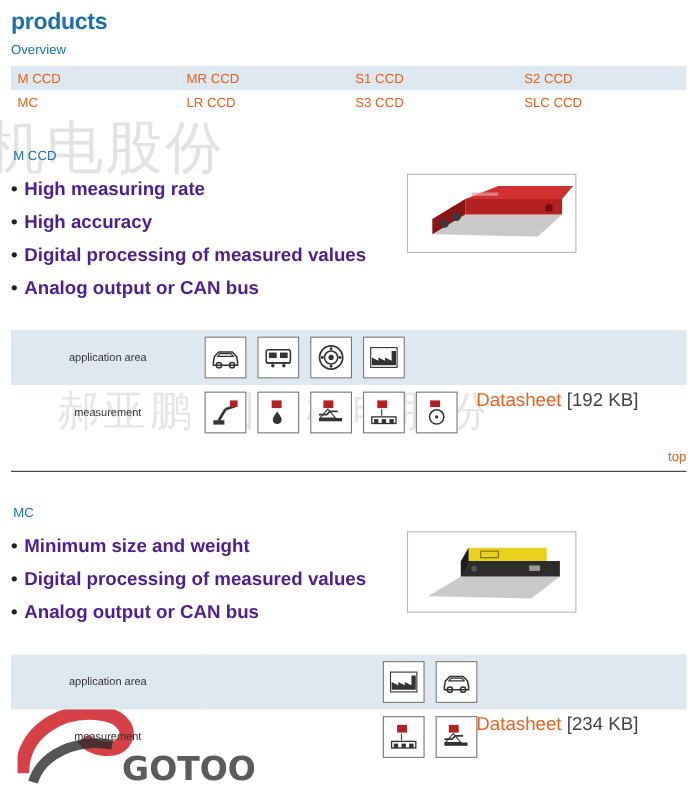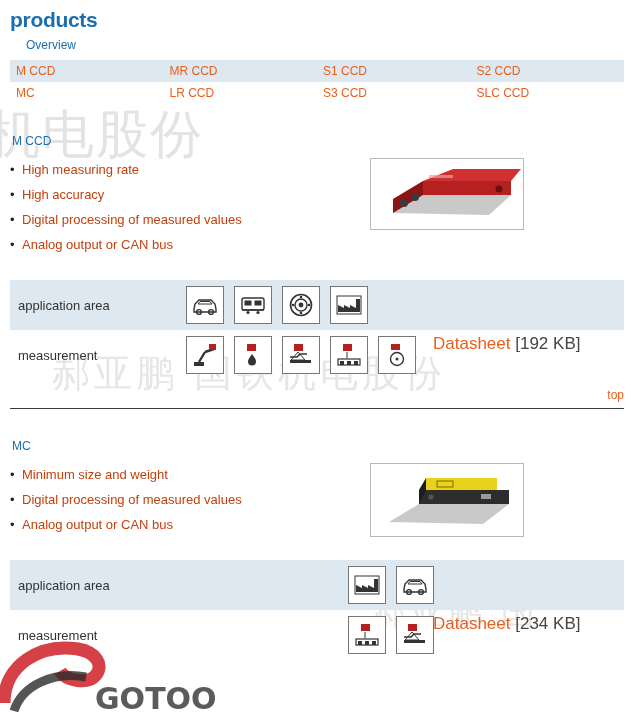--- a/index.html
+++ b/index.html
@@ -45,21 +45,21 @@
   .wm-right {
     left: 372px;
     top: 590px;
     font-size: 34px;
     color: #e6e6e6;
     font-family: "DejaVu Sans", sans-serif;
     letter-spacing: 4px;
     white-space: nowrap;
   }
   .wm-logo {
-    left: 0px;
+    left: 16px;
     bottom: 0px;
     width: 250px;
     height: 90px;
   }
   .wm-logo svg { display: block; }
 
   
   .page {
     position: relative;
     z-index: 2;
@@ -70,21 +70,21 @@
   .page-title {
     color: #1a6fb0;
     font-size: 21px;
     font-weight: bold;
     margin: 8px 0 0 0;
     letter-spacing: -0.3px;
   }
   .overview-label {
     color: #1a6fb0;
     font-size: 12px;
-    margin: 6px 0 8px 16px;
+    margin: 6px 0 8px 0;
   }
 
   
   .link-table {
     width: 100%;
     border-collapse: collapse;
     table-layout: fixed;
   }
   .link-table tr.row-alt td {
     background: #dde8f0;
@@ -113,25 +113,26 @@
     align-items: flex-start;
     justify-content: space-between;
   }
   .feature-list {
     list-style: none;
     margin: 4px 0 0 0;
     padding: 0;
     flex: 1 1 auto;
   }
   .feature-list li {
-    font-size: 13px;
-    color: #c2410c;
+    font-size: 17px;
+    color: #4c1d95;
     margin-bottom: 10px;
     padding-left: 12px;
     position: relative;
+    font-weight: bold;
   }
   .feature-list li:before {
     content: "\2022";
     position: absolute;
     left: 0;
     top: 0;
     color: #222222;
   }
 
   
@@ -156,23 +157,24 @@
     margin-top: 18px;
   }
   .attr-table td {
     vertical-align: middle;
   }
   .attr-row-shaded td {
     background: #dde8f0;
   }
   .attr-label {
     width: 160px;
-    font-size: 13px;
+    font-size: 10px;
     color: #333333;
     padding: 10px 8px;
+    text-align: center;
   }
   .icon-cell {
     padding: 6px 0;
   }
   .icon-strip {
     display: flex;
     gap: 10px;
     align-items: center;
   }
   .icon-box {

